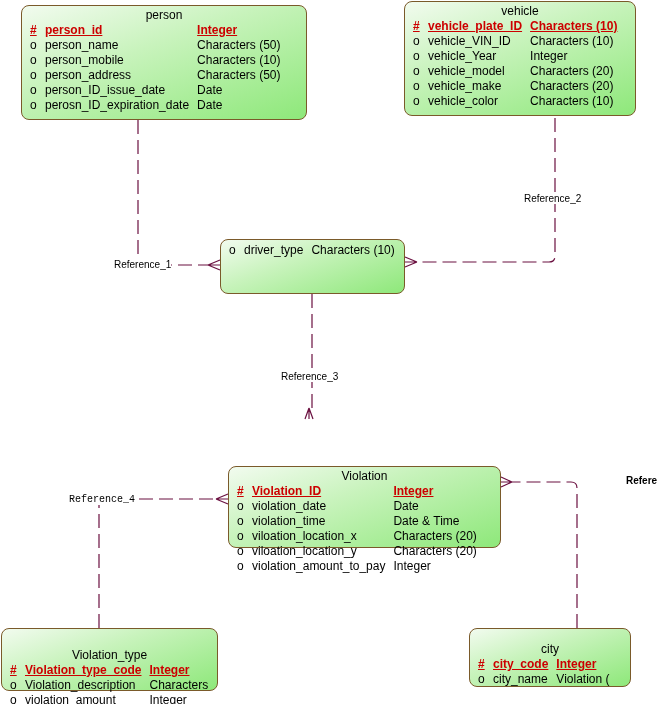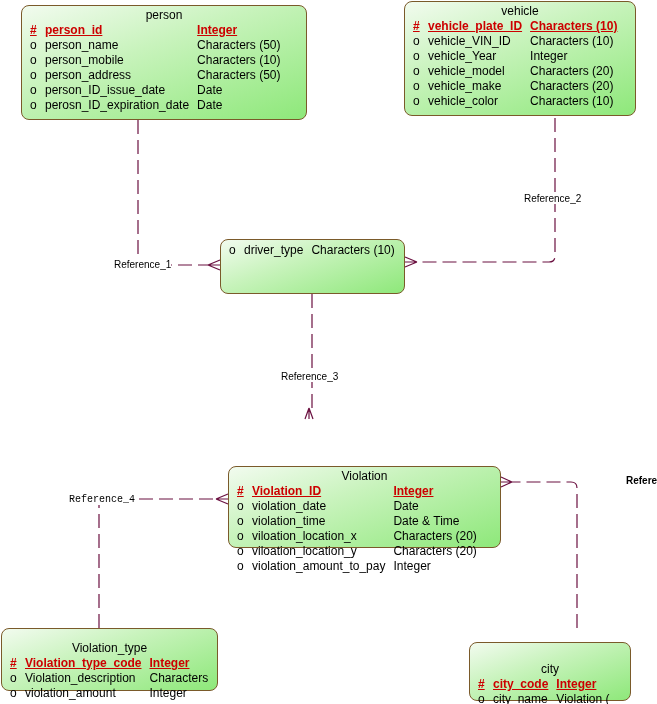--- a/index.html
+++ b/index.html
@@ -169,21 +169,21 @@
         </tr>
         <tr>
           <td class="mark"><span>o</span></td>
           <td class="name"><span>violation_amount_to_pay</span></td>
           <td class="type"><span>Integer</span></td>
         </tr>
       </tbody>
     </table>
 </div>
 
-<div class="entity" style="left:1px;top:628px;width:217px;height:63px;padding-top:12px;">
+<div class="entity" style="left:1px;top:628px;width:217px;height:63px;padding-top:19px;">
   <div class="entity-title">Violation_type</div>
   <table class="cols">
       <tbody>
         <tr class="pk">
           <td class="mark"><span>#</span></td>
           <td class="name"><span>Violation_type_code</span></td>
           <td class="type"><span>Integer</span></td>
         </tr>
         <tr>
           <td class="mark"><span>o</span></td>
@@ -192,21 +192,21 @@
         </tr>
         <tr>
           <td class="mark"><span>o</span></td>
           <td class="name"><span>violation_amount</span></td>
           <td class="type"><span>Integer</span></td>
         </tr>
       </tbody>
     </table>
 </div>
 
-<div class="entity" style="left:469px;top:642px;width:162px;height:59px;padding-top:19px;">
+<div class="entity" style="left:469px;top:628px;width:162px;height:59px;padding-top:13px;">
   <div class="entity-title">city</div>
   <table class="cols">
       <tbody>
         <tr class="pk">
           <td class="mark"><span>#</span></td>
           <td class="name"><span>city_code</span></td>
           <td class="type"><span>Integer</span></td>
         </tr>
         <tr>
           <td class="mark"><span>o</span></td>

